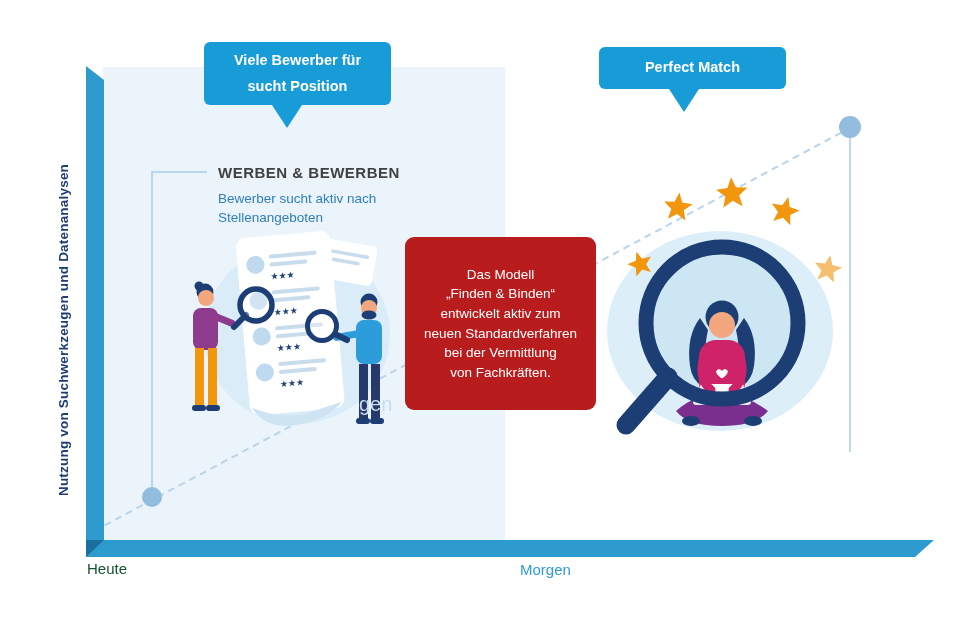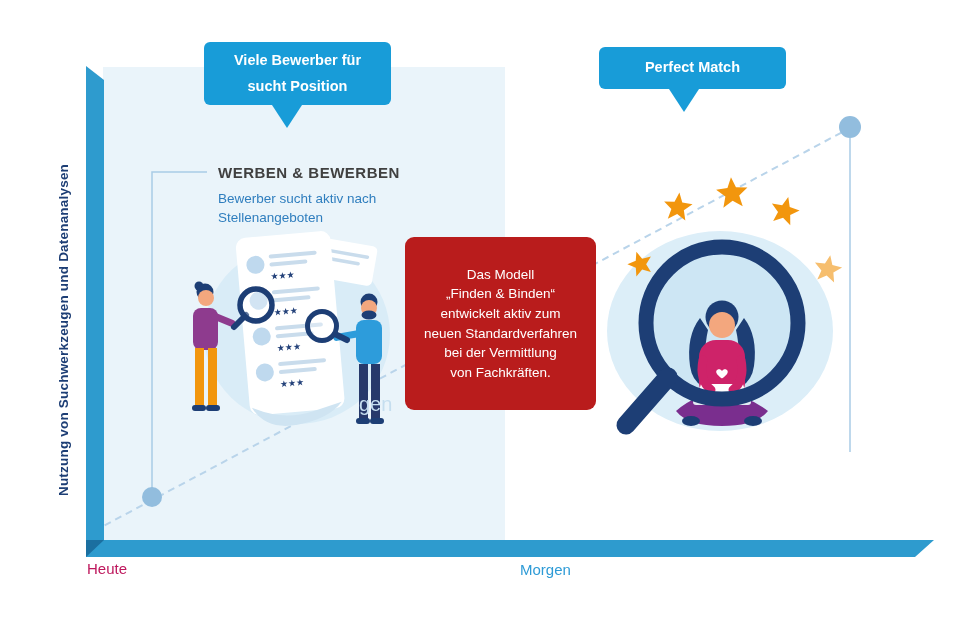--- a/index.html
+++ b/index.html
@@ -10,21 +10,21 @@
 
   .layer{position:absolute;left:0;top:0;z-index:1;}
   .illus{position:absolute;z-index:2;}
   .illus-left{left:175px;top:222px;width:235px;height:215px;}
   .illus-right{left:585px;top:168px;width:265px;height:300px;}
 
   .y-label{position:absolute;top:330px;left:63px;transform:translate(-50%,-50%) rotate(-90deg);
     white-space:nowrap;font-weight:bold;font-size:13.5px;color:#1D3E75;z-index:3;letter-spacing:0.2px;}
 
   .x-label{position:absolute;font-size:15px;z-index:3;}
-  .x-label-left{left:87px;top:560px;color:#be185d;}
+  .x-label-left{left:87px;top:560px;color:#14532d;}
   .x-label-right{left:520px;top:561px;color:#2E9BD6;}
 
   .callout{position:absolute;background:#189CD8;border-radius:6px;color:#ffffff;font-weight:bold;
     font-size:14.5px;line-height:1.35;display:flex;flex-direction:column;align-items:center;
     justify-content:center;text-align:center;z-index:4;}
   .callout-left{left:204px;top:42px;width:187px;height:63px;gap:6px;}
   .callout-right{left:599px;top:47px;width:187px;height:42px;}
   .pointer{position:absolute;top:100%;width:0;height:0;border-left:15px solid transparent;
     border-right:15px solid transparent;border-top:23px solid #189CD8;}
   .callout-left .pointer{left:68px;}

